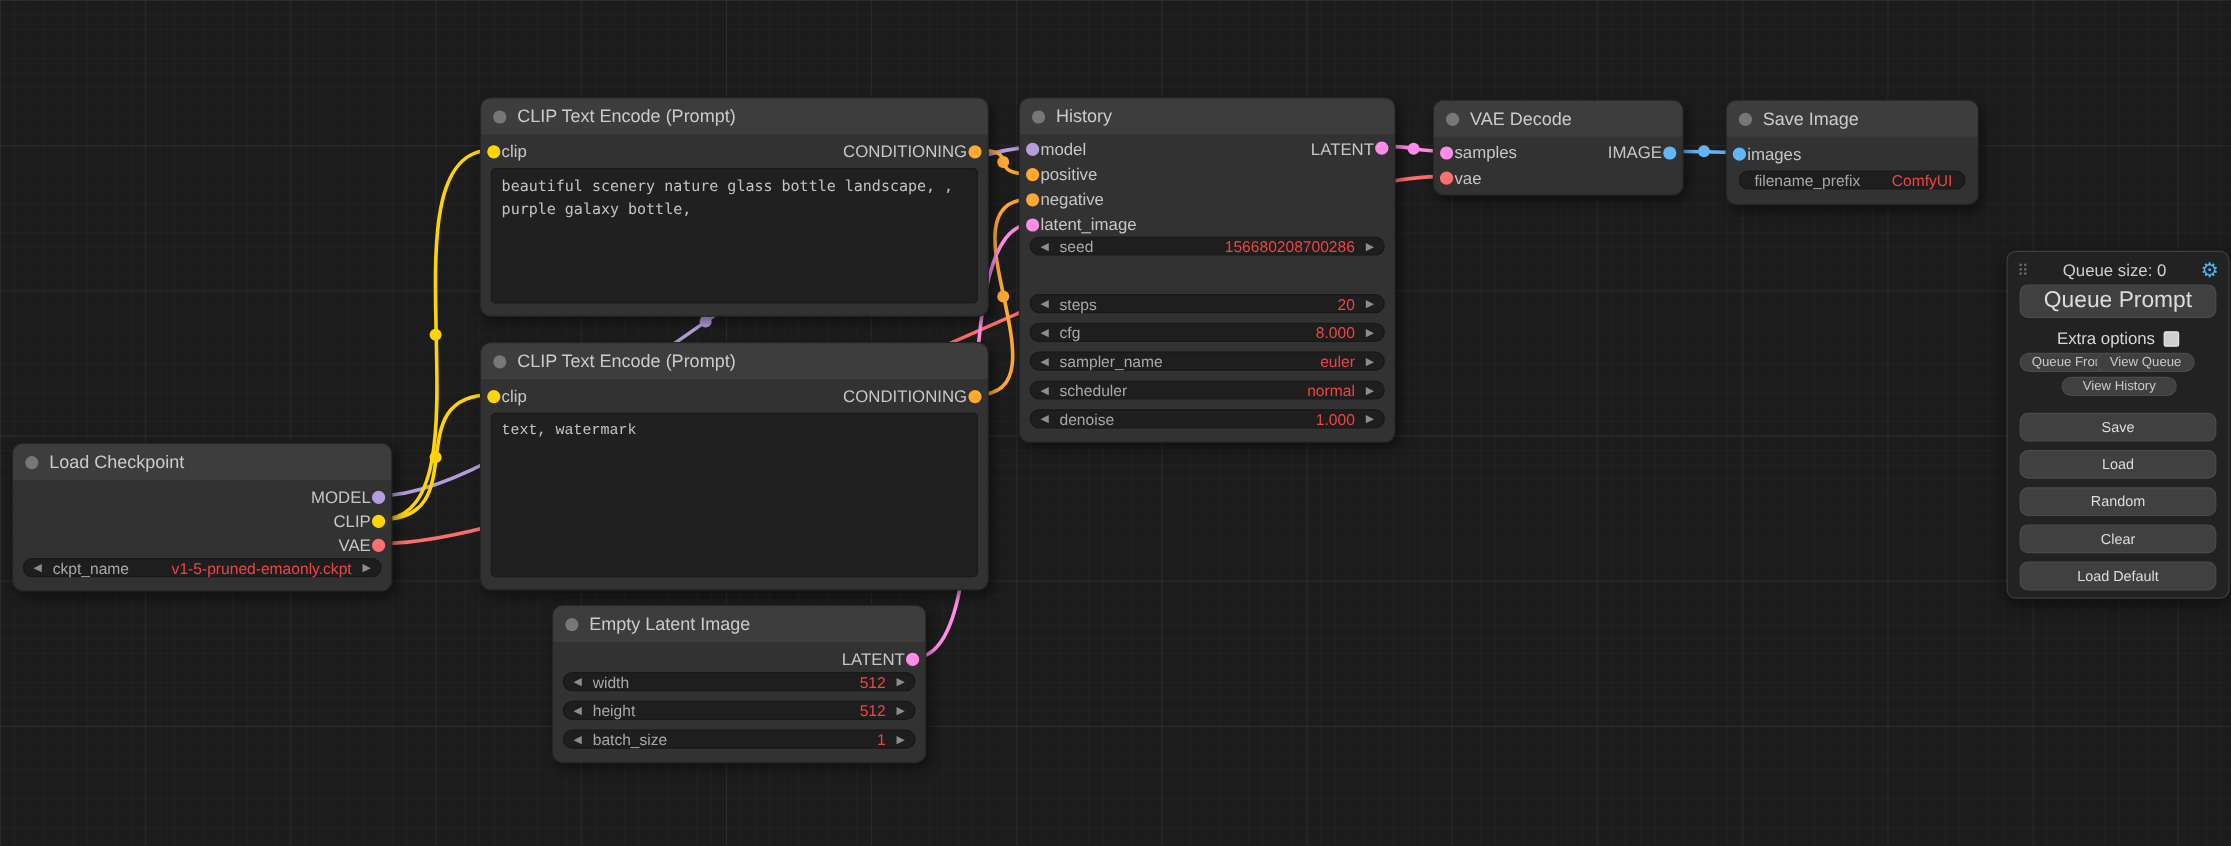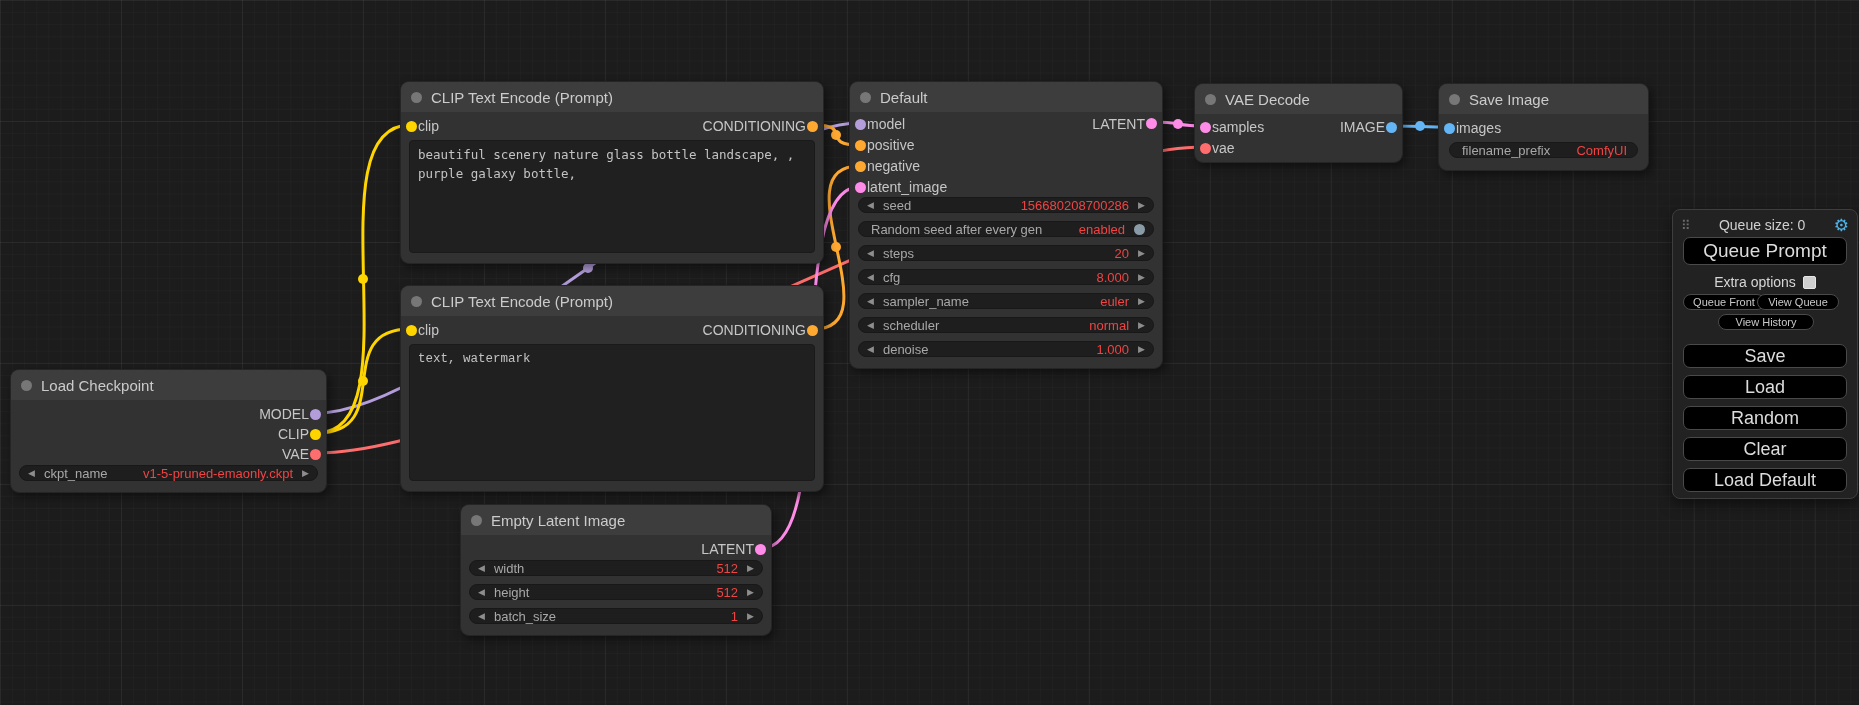--- a/index.html
+++ b/index.html
@@ -65,26 +65,26 @@
 
   .menu {
     position:absolute; z-index:5; left:1672px; top:209px; width:186px; height:290px;
     background:#222222; border:1px solid #3e3e3e; border-radius:8px;
     box-shadow:0 5px 14px rgba(0,0,0,0.5);
   }
   .menu-header { position:absolute; top:6px; left:8px; right:8px; height:18px; display:flex; align-items:center; color:#cfcfcf; font-size:14px; }
   .drag-handle { color:#6b6b6b; font-size:13px; cursor:grab; }
   .queue-size { flex:1; text-align:center; }
   .gear { color:#4fb3e8; font-size:17px; line-height:1; cursor:pointer; }
-  .btn { background:#000000; border:1px solid #4a4a4a; color:#dcdcdc; display:flex; align-items:center; justify-content:center; cursor:pointer; font-family:inherit; }
+  .btn { background:#404040; border:1px solid #4a4a4a; color:#dcdcdc; display:flex; align-items:center; justify-content:center; cursor:pointer; font-family:inherit; }
   .btn-queue { position:absolute; left:10px; right:10px; top:27px; height:28px; border-radius:7px; font-size:19px; }
   .extra-row { position:absolute; left:0; right:0; top:64px; height:16px; display:flex; align-items:center; justify-content:center; gap:7px; color:#d6d6d6; font-size:14px; }
   .checkbox { width:13px; height:13px; background:#cfcfcf; border:1px solid #e6e6e6; border-radius:2px; cursor:pointer; }
   .btn-sm { position:absolute; height:16px; border-radius:9px; font-size:11px; color:#c9c9c9; }
-  .btn-lg { position:absolute; left:10px; right:10px; height:24px; border-radius:7px; font-size:18px; }
+  .btn-lg { position:absolute; left:10px; right:10px; height:24px; border-radius:7px; font-size:12px; }
 </style>
 </head>
 <body>
 
 <svg class="wires" width="1859" height="705">
   <path class="wire" fill="none" d="M 317 413 C 447 413, 729 123, 859 123" stroke="#b39ddb"></path>
   <path class="wire" fill="none" d="M 317 433 C 417 433, 310 125, 410 125" stroke="#ffd500"></path>
   <path class="wire" fill="none" d="M 317 433 C 397 433, 330 329, 410 329" stroke="#ffd500"></path>
   <path class="wire" fill="none" d="M 317 453 C 517 453, 1004 147, 1204 147" stroke="#ff6e6e"></path>
   <path class="wire" fill="none" d="M 814 125 C 854 125, 819 145, 859 145" stroke="#ffa931"></path>
@@ -186,21 +186,21 @@
     <span class="arr">◀</span>
     <span class="wl">batch_size</span>
     <span class="wv">1</span>
     <span class="arr">▶</span>
   </div>
 </div>
 
 <div class="node" style="left:849px;top:81px;width:314px;height:288px;">
   <div class="node-title">
     <span class="collapse-dot"></span>
-    <span>Default</span>
+    <span>History</span>
   </div>
   <div class="in-slot" style="top:32px;">
     <span>model</span>
   </div>
   <span class="dot in c-model" style="top:37px;"></span>
   <div class="in-slot" style="top:53px;">
     <span>positive</span>
   </div>
   <span class="dot in c-cond" style="top:58px;"></span>
   <div class="in-slot" style="top:74px;">
@@ -214,25 +214,20 @@
   <div class="out-slot" style="top:32px;">
     <span>LATENT</span>
   </div>
   <span class="dot out c-latent" style="top:36px;"></span>
 
   <div class="widget" style="top:115px;">
     <span class="arr">◀</span>
     <span class="wl">seed</span>
     <span class="wv">156680208700286</span>
     <span class="arr">▶</span>
-  </div>
-  <div class="widget" style="top:139px;">
-    <span class="wl" style="margin-left:4px;">Random seed after every gen</span>
-    <span class="wv noarr">enabled</span>
-    <span class="toggle"></span>
   </div>
   <div class="widget" style="top:163px;">
     <span class="arr">◀</span>
     <span class="wl">steps</span>
     <span class="wv">20</span>
     <span class="arr">▶</span>
   </div>
   <div class="widget" style="top:187px;">
     <span class="arr">◀</span>
     <span class="wl">cfg</span>
@@ -298,20 +293,20 @@
     <span class="drag-handle">⠿</span>
     <span class="queue-size">Queue size: 0</span>
     <span class="gear">⚙</span>
   </div>
   <button class="btn btn-queue">Queue Prompt</button>
   <div class="extra-row">
     <span>Extra options</span>
     <span class="checkbox"></span>
   </div>
   <button class="btn btn-sm" style="left:10px;top:84px;width:82px;">Queue Front</button>
-  <button class="btn btn-sm" style="right:18px;top:84px;width:82px;">View Queue</button>
+  <button class="btn btn-sm" style="right:28px;top:84px;width:82px;">View Queue</button>
   <button class="btn btn-sm" style="left:45px;top:104px;width:96px;">View History</button>
   <button class="btn btn-lg" style="top:134px;">Save</button>
   <button class="btn btn-lg" style="top:165px;">Load</button>
   <button class="btn btn-lg" style="top:196px;">Random</button>
   <button class="btn btn-lg" style="top:227px;">Clear</button>
   <button class="btn btn-lg" style="top:258px;">Load Default</button>
 </div>
 
 </body></html>

